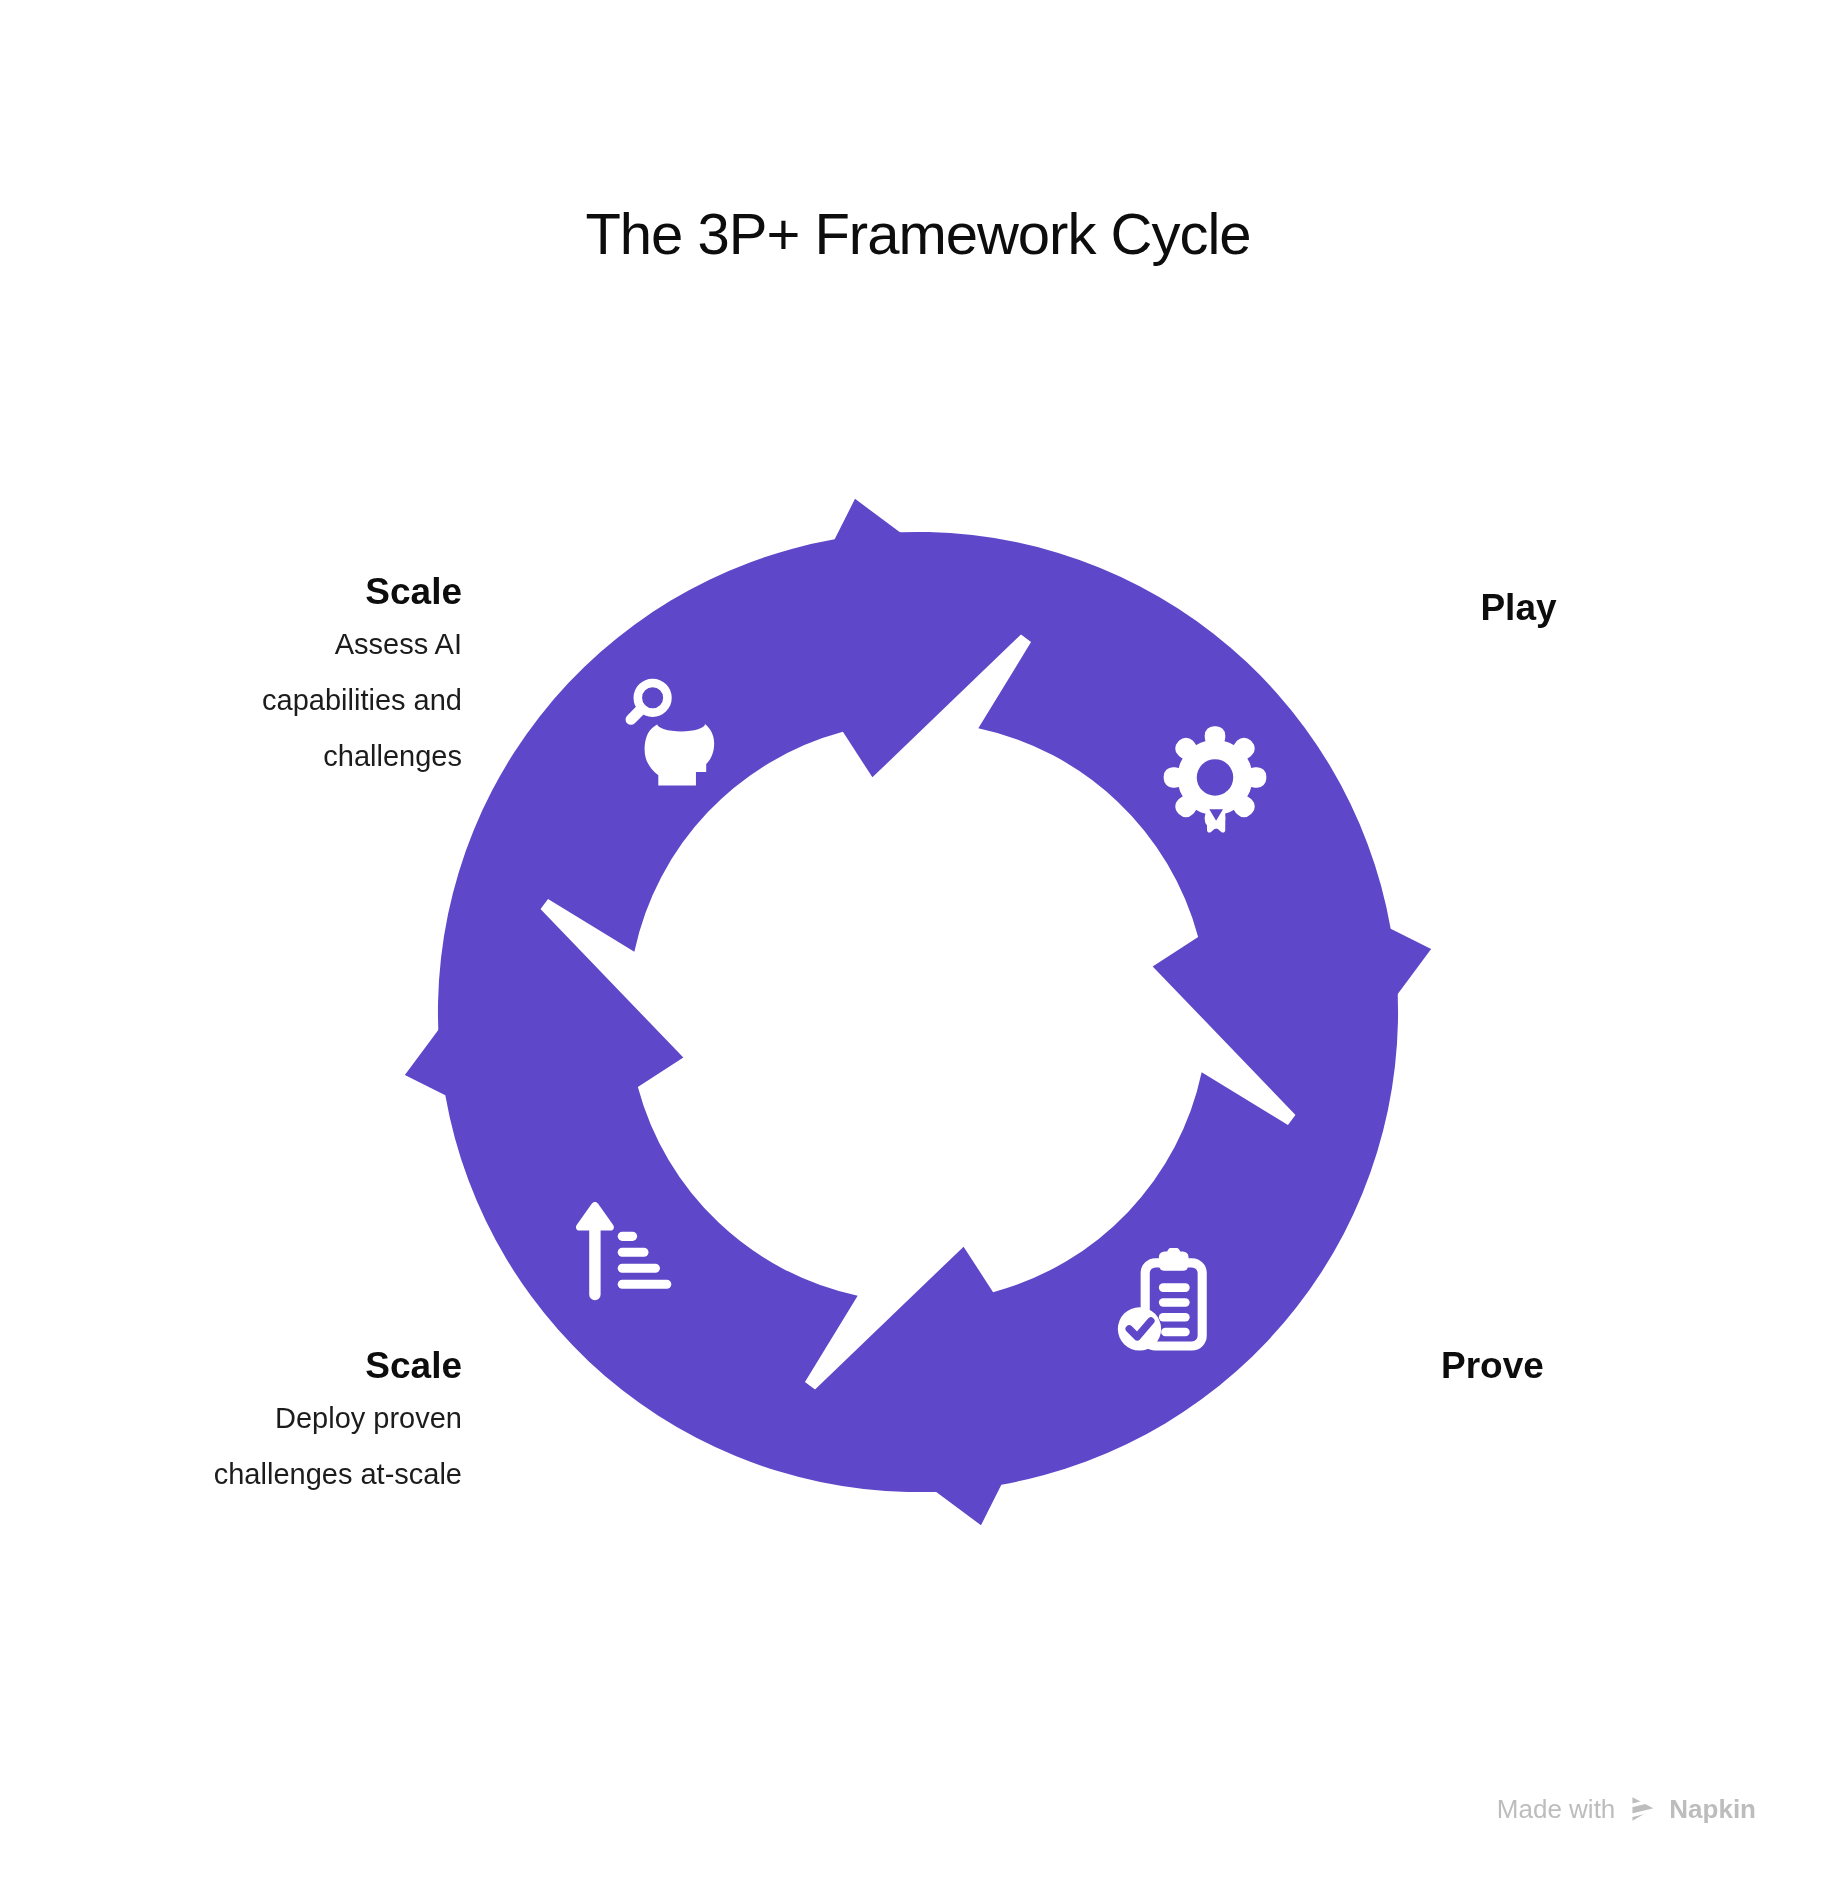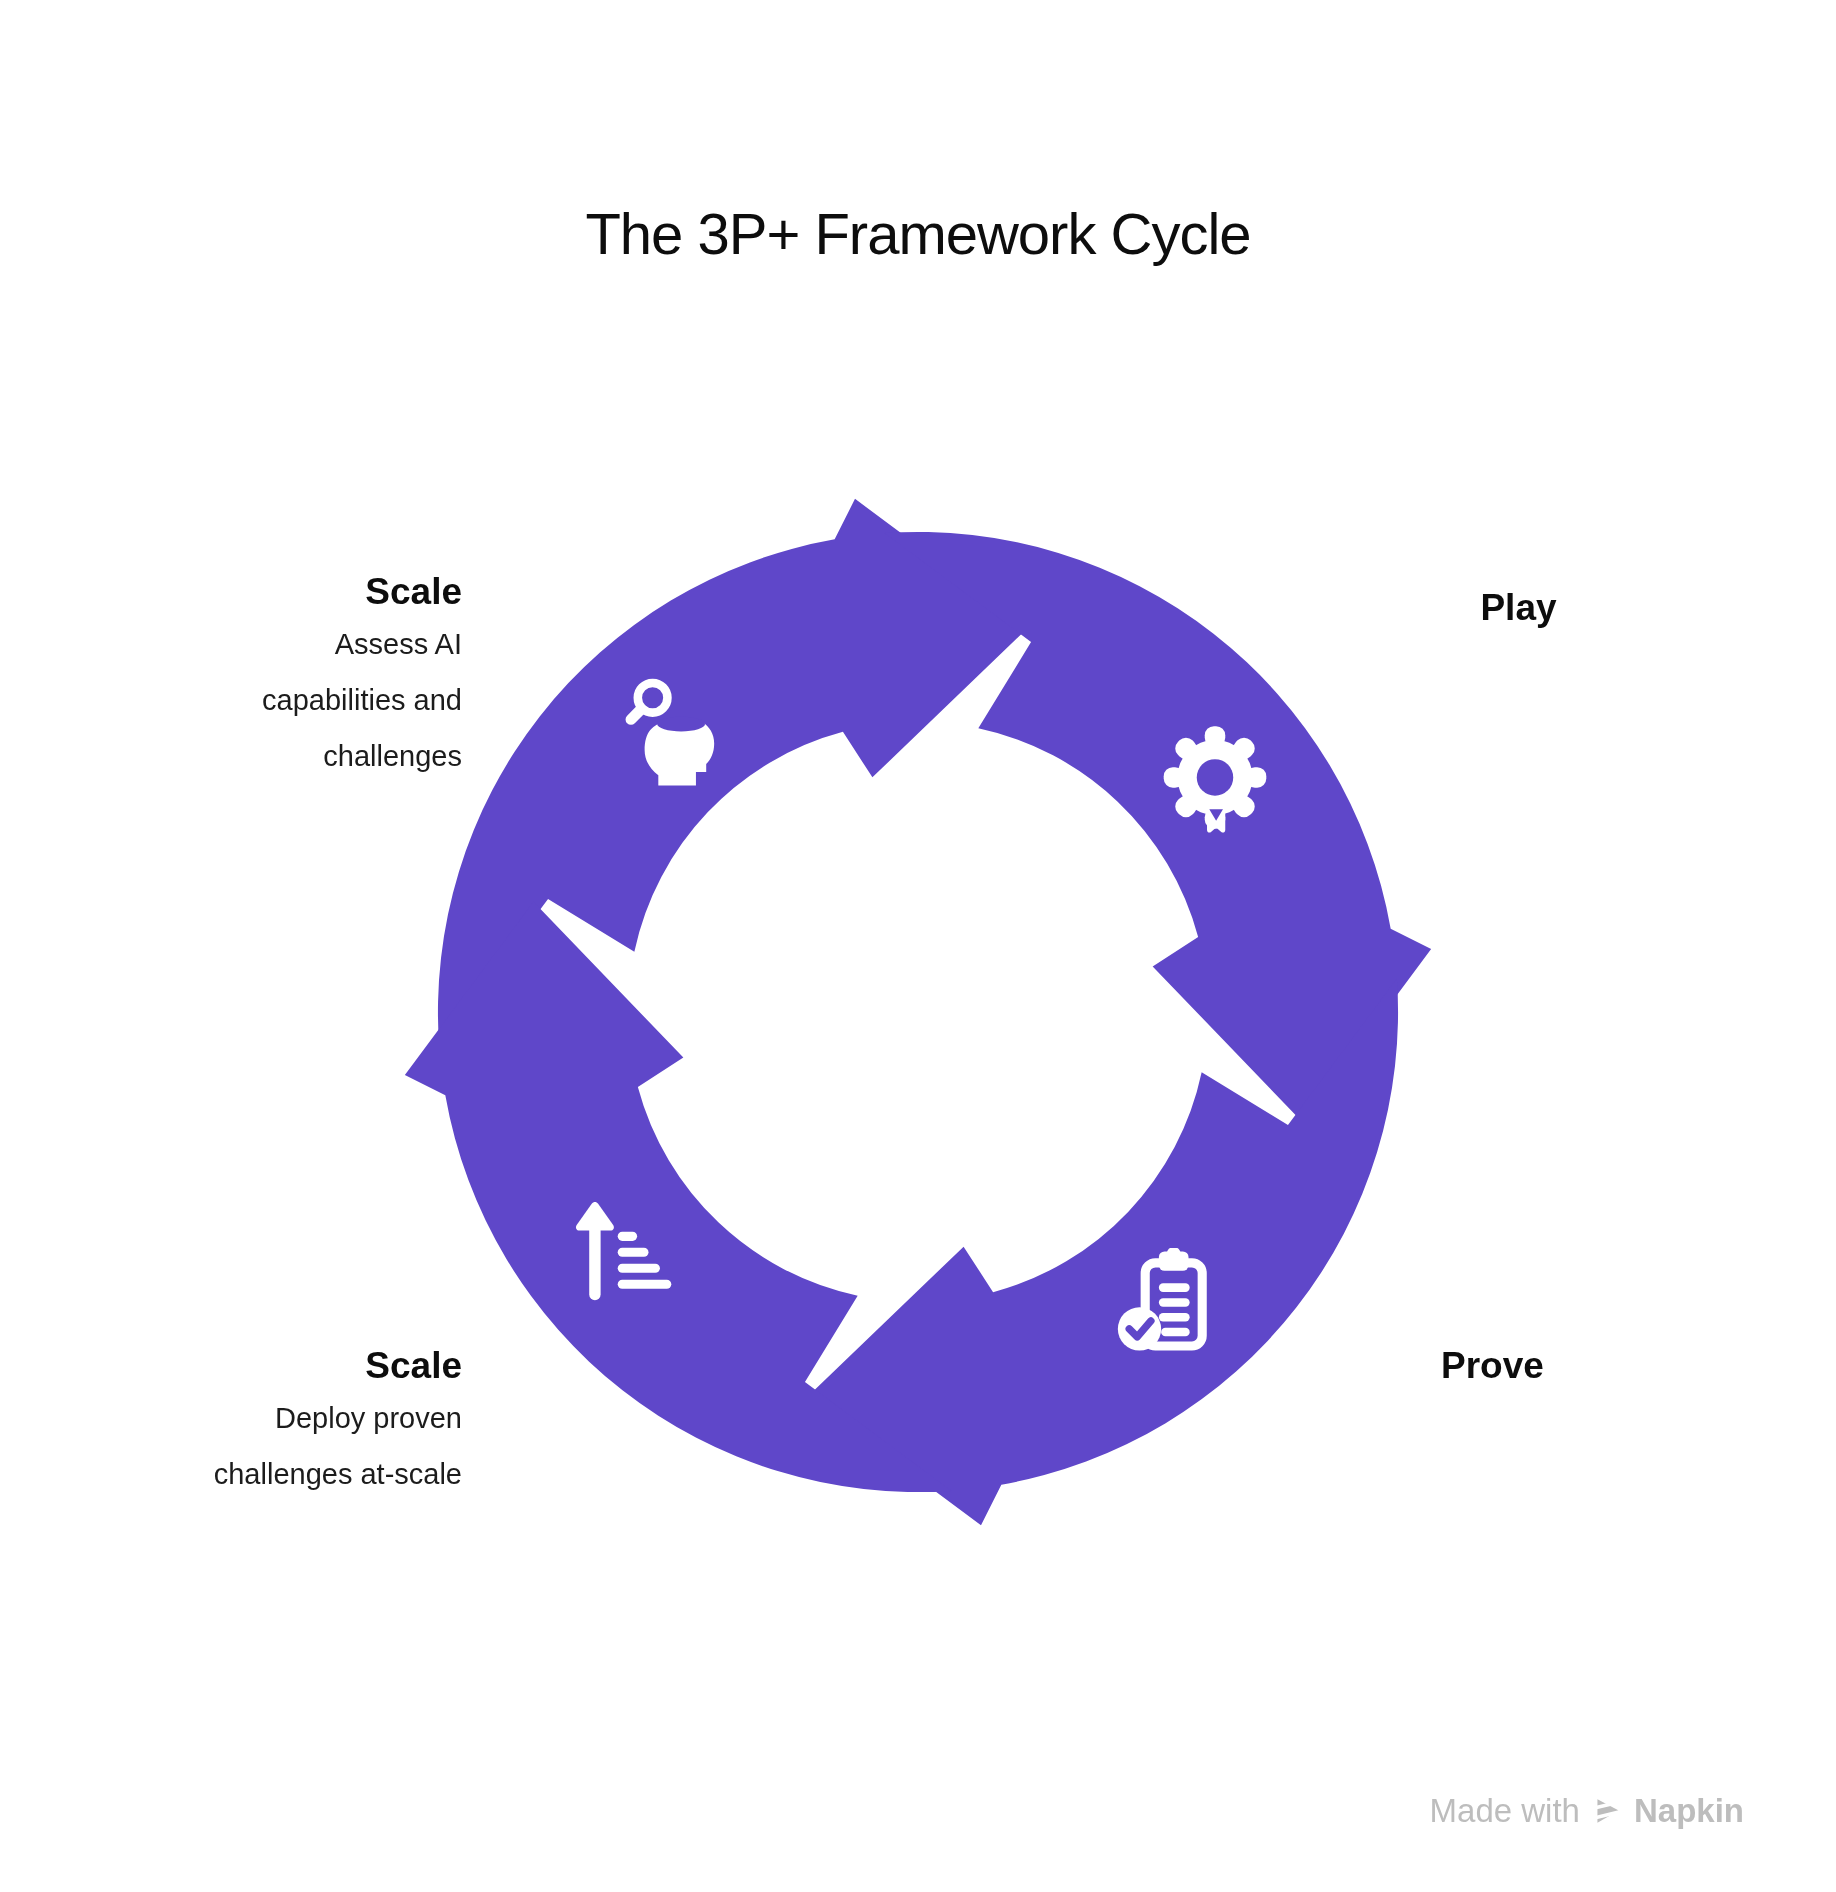--- a/index.html
+++ b/index.html
@@ -56,26 +56,26 @@
     font-size: 29px;
     line-height: 56px;
     color: #1c1c1c;
   }
   .block-plan  { right: 1374px; top: 568px;  width: 240px; text-align: right; }
   .block-play  { left: 1376px;  top: 584px;  width: 285px; text-align: center; }
   .block-prove { left: 1441px;  top: 1342px; width: 310px; text-align: left; }
   .block-scale { right: 1374px; top: 1342px; width: 262px; text-align: right; }
   .footer {
     position: absolute;
-    right: 92px;
+    right: 80px;
     top: 1792px;
     display: flex;
     align-items: center;
     gap: 10px;
-    font-size: 33px;
+    font-size: 26px;
     color: var(--muted);
   }
   .footer .brand { font-weight: 700; }
   .napkin-logo { width: 34px; height: 34px; display: block; }
 </style>
 </head>
 <body>
 
 <div class="canvas">
 

